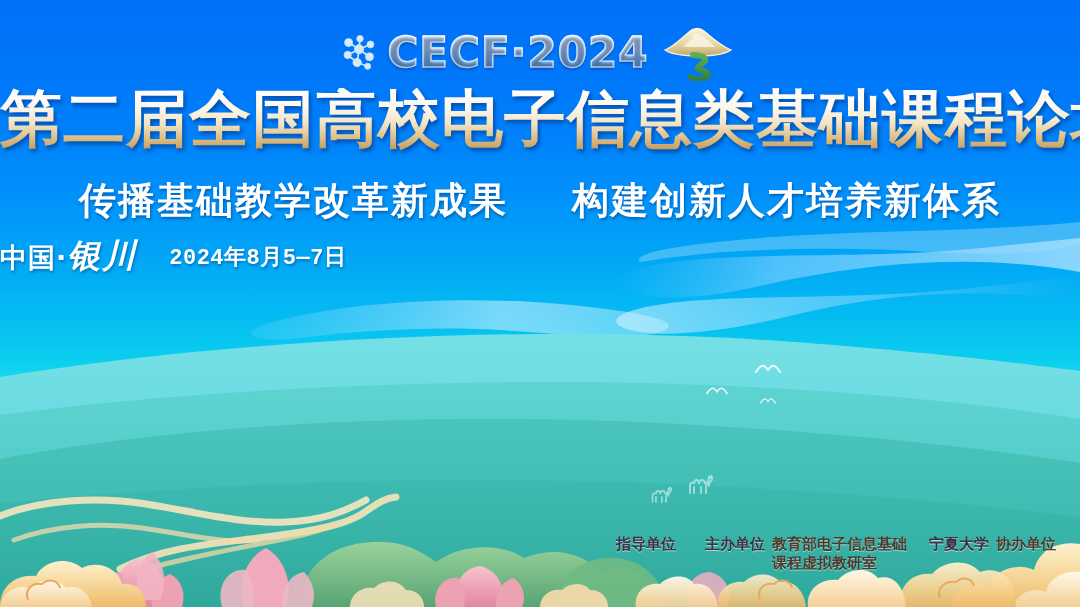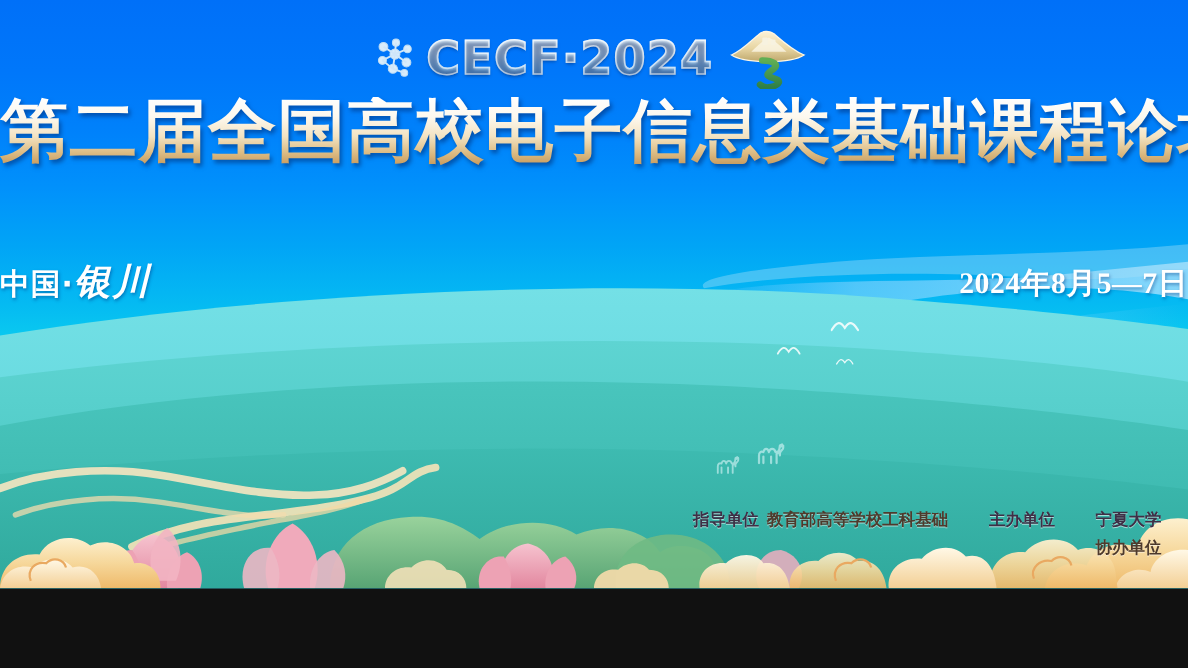--- a/index.html
+++ b/index.html
@@ -1,19 +1,19 @@
 <!DOCTYPE html>
 <html lang="zh"><head>
 <meta charset="utf-8">
 <title>CECF 2024</title>
 <style>
   html,body{margin:0;padding:0;background:#111;}
   *{box-sizing:border-box;}
   .poster{
-    position:relative;width:1080px;height:535px;overflow:hidden;
+    position:relative;width:1080px;height:607px;overflow:hidden;
     font-family:"Liberation Sans","DejaVu Sans",sans-serif;
     background:linear-gradient(180deg,
       #0070f8 0%, #0077fa 12%, #0081fb 22%, #0191fb 32%,
       #01a5f6 42%, #05bbf2 52%, #0cd0ee 60%, #2ddced 65%);
   }
 
   
   .sky-layer{position:absolute;inset:0;overflow:hidden;}
 
   
@@ -51,42 +51,42 @@
     position:absolute;top:182px;left:0;right:0;text-align:center;
     font-size:37px;font-weight:bold;color:#ffffff;line-height:1;
     letter-spacing:2px;white-space:nowrap;
     font-family:"DejaVu Sans","Liberation Sans",sans-serif;
     text-shadow:1px 2px 3px rgba(0,45,120,.5);
   }
   .sub-title .gap{display:inline-block;width:34px;}
 
   .meta-row{
     position:absolute;top:234px;left:0;right:0;
-    display:flex;align-items:center;justify-content:space-between;gap:12px;
+    display:flex;align-items:center;justify-content:flex-start;gap:32px;
     color:#fff;white-space:nowrap;
   }
   .city{font-size:27px;font-weight:bold;letter-spacing:1px;
     font-family:"DejaVu Sans","Liberation Sans",sans-serif;
     text-shadow:1px 2px 3px rgba(0,45,120,.45);}
   .city .brush{font-size:33px;font-style:italic;font-weight:bold;letter-spacing:2px;}
-  .dates{font-size:27px;font-weight:bold;letter-spacing:.5px;
-    font-family:Liberation Serif, serif;
-    text-shadow:1px 2px 3px rgba(0,45,120,.45);margin-left:32px;}
+  .dates{font-size:22px;font-weight:bold;letter-spacing:.5px;
+    font-family:Liberation Mono, monospace;
+    text-shadow:1px 2px 3px rgba(0,45,120,.45);}
 
   
   .ornament{position:absolute;left:0;right:0;bottom:0;height:125px;overflow:hidden;}
 
   
   .credits{
     position:absolute;left:0;right:0;bottom:26px;height:46px;
     display:flex;align-items:flex-start;justify-content:flex-end;
     gap:0;padding:0 24px;white-space:nowrap;
   }
   .credit{display:flex;align-items:flex-start;gap:7px;}
-  .credit + .credit{margin-left:37px;flex-direction:column;}
+  .credit + .credit{margin-left:22px;}
   .credit-label{
     font-size:15px;font-weight:bold;color:#3e2f46;line-height:1.28;
     font-family:"DejaVu Sans","Liberation Sans",sans-serif;
     text-shadow:0 1px 0 rgba(255,255,255,.55);
   }
   .credit-value{
     font-size:15px;font-weight:bold;color:#4e3a2c;line-height:1.28;
     font-family:"DejaVu Sans","Liberation Sans",sans-serif;
     text-shadow:0 1px 0 rgba(255,255,255,.5);
   }
@@ -207,20 +207,25 @@
       <path d="M6,25 C14,22 22,14 30,7 C34,3 40,2 45,6 C53,13 62,21 72,25 C66,29 56,31 40,31 C24,31 12,29 6,25 Z" fill="url(#mg)" stroke="#fff6e2" stroke-width="1.2"></path>
       <path d="M24,22 C30,16 36,11 40,9 C44,11 50,16 56,22 Z" fill="#fbf6e6" opacity=".8"></path>
       <rect x="34" y="9" width="5" height="7" rx="1" fill="#f7f2e0"></rect>
       <rect x="42" y="11" width="4" height="5" rx="1" fill="#f7f2e0"></rect>
       <path d="M34,30 C44,30 50,34 44,38 C38,42 36,44 44,46 C52,48 50,52 42,54 C38,55 34,54 32,52" fill="none" stroke="url(#rv)" stroke-width="6" stroke-linecap="round" stroke-linejoin="round"></path>
     </svg>
   </div>
 
   <div class="main-title">第二届全国高校电子信息类基础课程论坛</div>
 
+  <div class="sub-title">
+    <span>传播基础教学改革新成果</span>
+    <span class="gap"></span>
+    <span>构建创新人才培养新体系</span>
+  </div>
 
   <div class="meta-row">
     <div class="city">
       <span>中国</span><span>·</span><span class="brush">银川</span>
     </div>
     <div class="dates">2024年8月5—7日</div>
   </div>
 
   <div class="ornament">
     <svg width="1080" height="125" viewBox="0 0 1080 125" style="position:absolute;bottom:0;left:0;">
@@ -291,25 +296,28 @@
 
       <path d="M0,34 C40,18 96,14 146,22 C196,30 240,42 286,40 C320,39 344,30 366,18" fill="none" stroke="#f7e6c0" stroke-width="7" stroke-linecap="round" opacity=".9"></path>
       <path d="M14,58 C52,44 100,40 142,46 C186,52 222,62 258,58" fill="none" stroke="#f3dcae" stroke-width="5" stroke-linecap="round" opacity=".75"></path>
     </svg>
   </div>
 
   <div class="credits">
     <div class="credit">
       <span class="credit-label">指导单位</span>
       <span class="credit-value two-line">
-        <span class="ln">教育部高等学校工科基础</span>
       </span>
     </div>
     <div class="credit">
       <span class="credit-label">主办单位</span>
+      <span class="credit-value two-line">
+        <span class="ln">教育部电子信息基础</span>
+        <span class="ln">课程虚拟教研室</span>
+      </span>
     </div>
     <div class="credit">
       <span class="credit-label">宁夏大学</span>
       <span class="credit-value">
         <span class="ln">协办单位</span>
       </span>
     </div>
   </div>
 
 </div>

